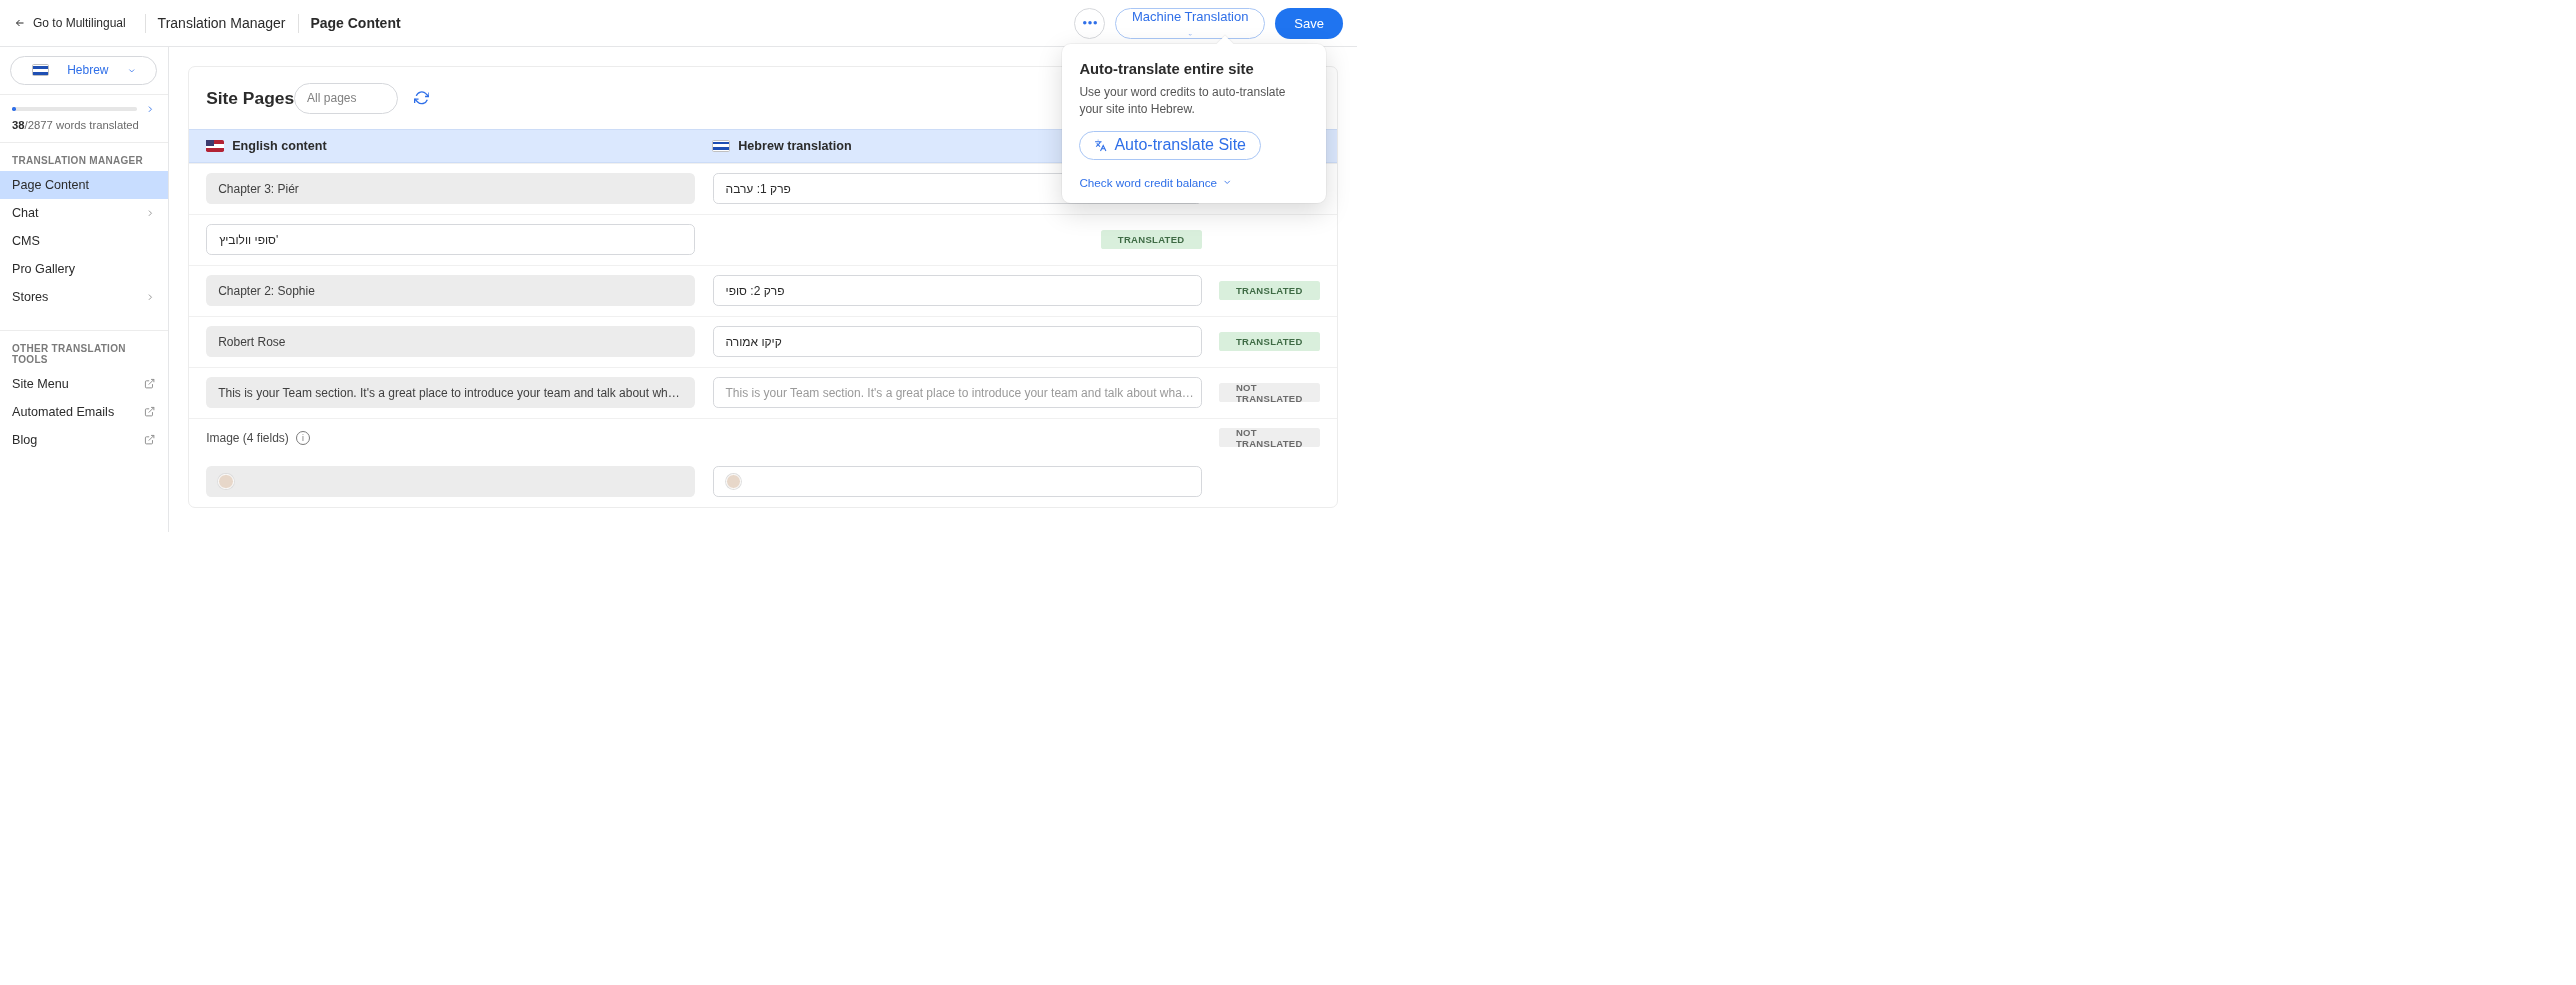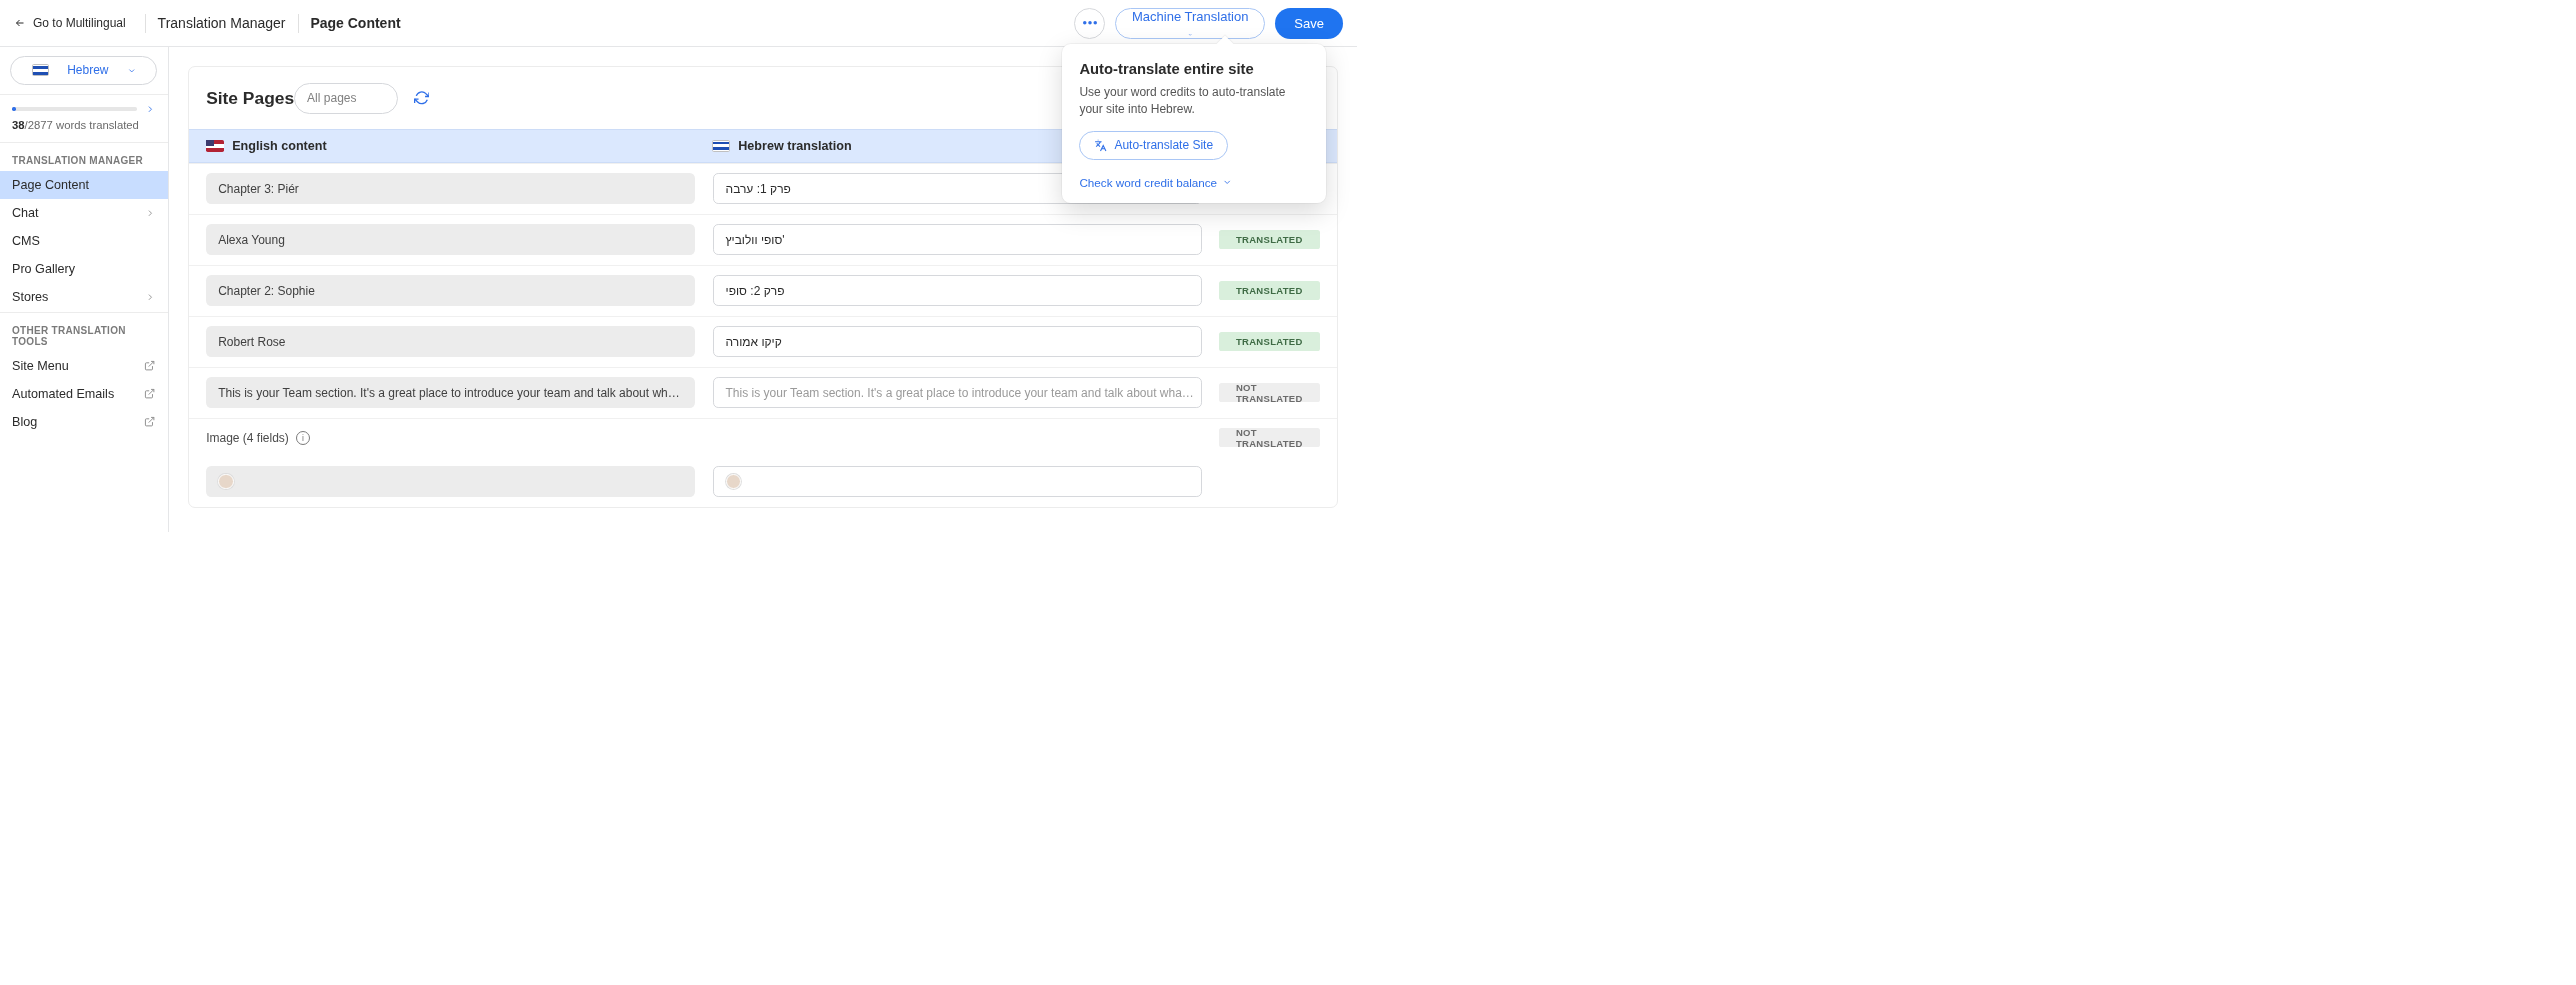--- a/index.html
+++ b/index.html
@@ -188,21 +188,21 @@
   .overlay::before{
     content:""; position:absolute; top:-6px; right:95px;
     width:12px;height:12px;background:#fff;transform:rotate(45deg);
     box-shadow:-0.9px -0.9px 0.9px rgba(0,0,0,.05);
   }
   .ov-title{font-size:14.8px;font-weight:700;margin-bottom:7px;}
   .ov-sub{font-size:12px;color:#555;line-height:1.45;margin-bottom:12px;}
   .ov-cta{
     display:inline-flex;align-items:center;gap:7px;
     height:29.5px;padding:0 14px;border:0.9px solid #a9c6f5;border-radius:14.8px;
-    color:#2f6fe8;font-size:12px;cursor:pointer;margin-bottom:15.6px;
+    color:#2f6fe8;font-size:16px;cursor:pointer;margin-bottom:15.6px;
   }
   .ov-link{display:flex;align-items:center;gap:5.2px;color:#2f6fe8;font-size:11.7px;cursor:pointer;}
   svg{display:block;}
 </style>
 </head>
 <body>
 
 <div class="topbar">
   <div class="crumbs">
     <div class="back">
@@ -272,21 +272,21 @@
             <path d="M9 18l6-6-6-6"></path>
           </svg>
       </span>
     </div>
     <div class="side-item">
       <span>CMS</span>
     </div>
     <div class="side-item">
       <span>Pro Gallery</span>
     </div>
-    <div class="side-item" style="border-bottom:0.9px solid #ececec;padding-bottom:8px;">
+    <div class="side-item" style="border-bottom:0.9px solid #ececec;padding-bottom:26px;">
       <span>Stores</span>
       <span class="chev">
         <svg width="10.4" height="10.4" viewBox="0 0 24 24" fill="none" stroke="currentColor" stroke-width="2">
             <path d="M9 18l6-6-6-6"></path>
           </svg>
       </span>
     </div>
 
     <div class="side-heading">OTHER TRANSLATION TOOLS</div>
     <div class="side-item">
@@ -344,21 +344,20 @@
       </div>
 
 
       <div class="row">
         <div class="chip readonly">Chapter 3: Piér</div>
         <div class="chip input">פרק 1: ערבה</div>
         <div class="status ok">TRANSLATED</div>
       </div>
 
       <div class="row">
-        <div class="chip readonly">Alexa Young</div>
         <div class="chip input">סופי וולוביץ'</div>
         <div class="status ok">TRANSLATED</div>
       </div>
 
       <div class="row">
         <div class="chip readonly">Chapter 2: Sophie</div>
         <div class="chip input">פרק 2: סופי</div>
         <div class="status ok">TRANSLATED</div>
       </div>
 

